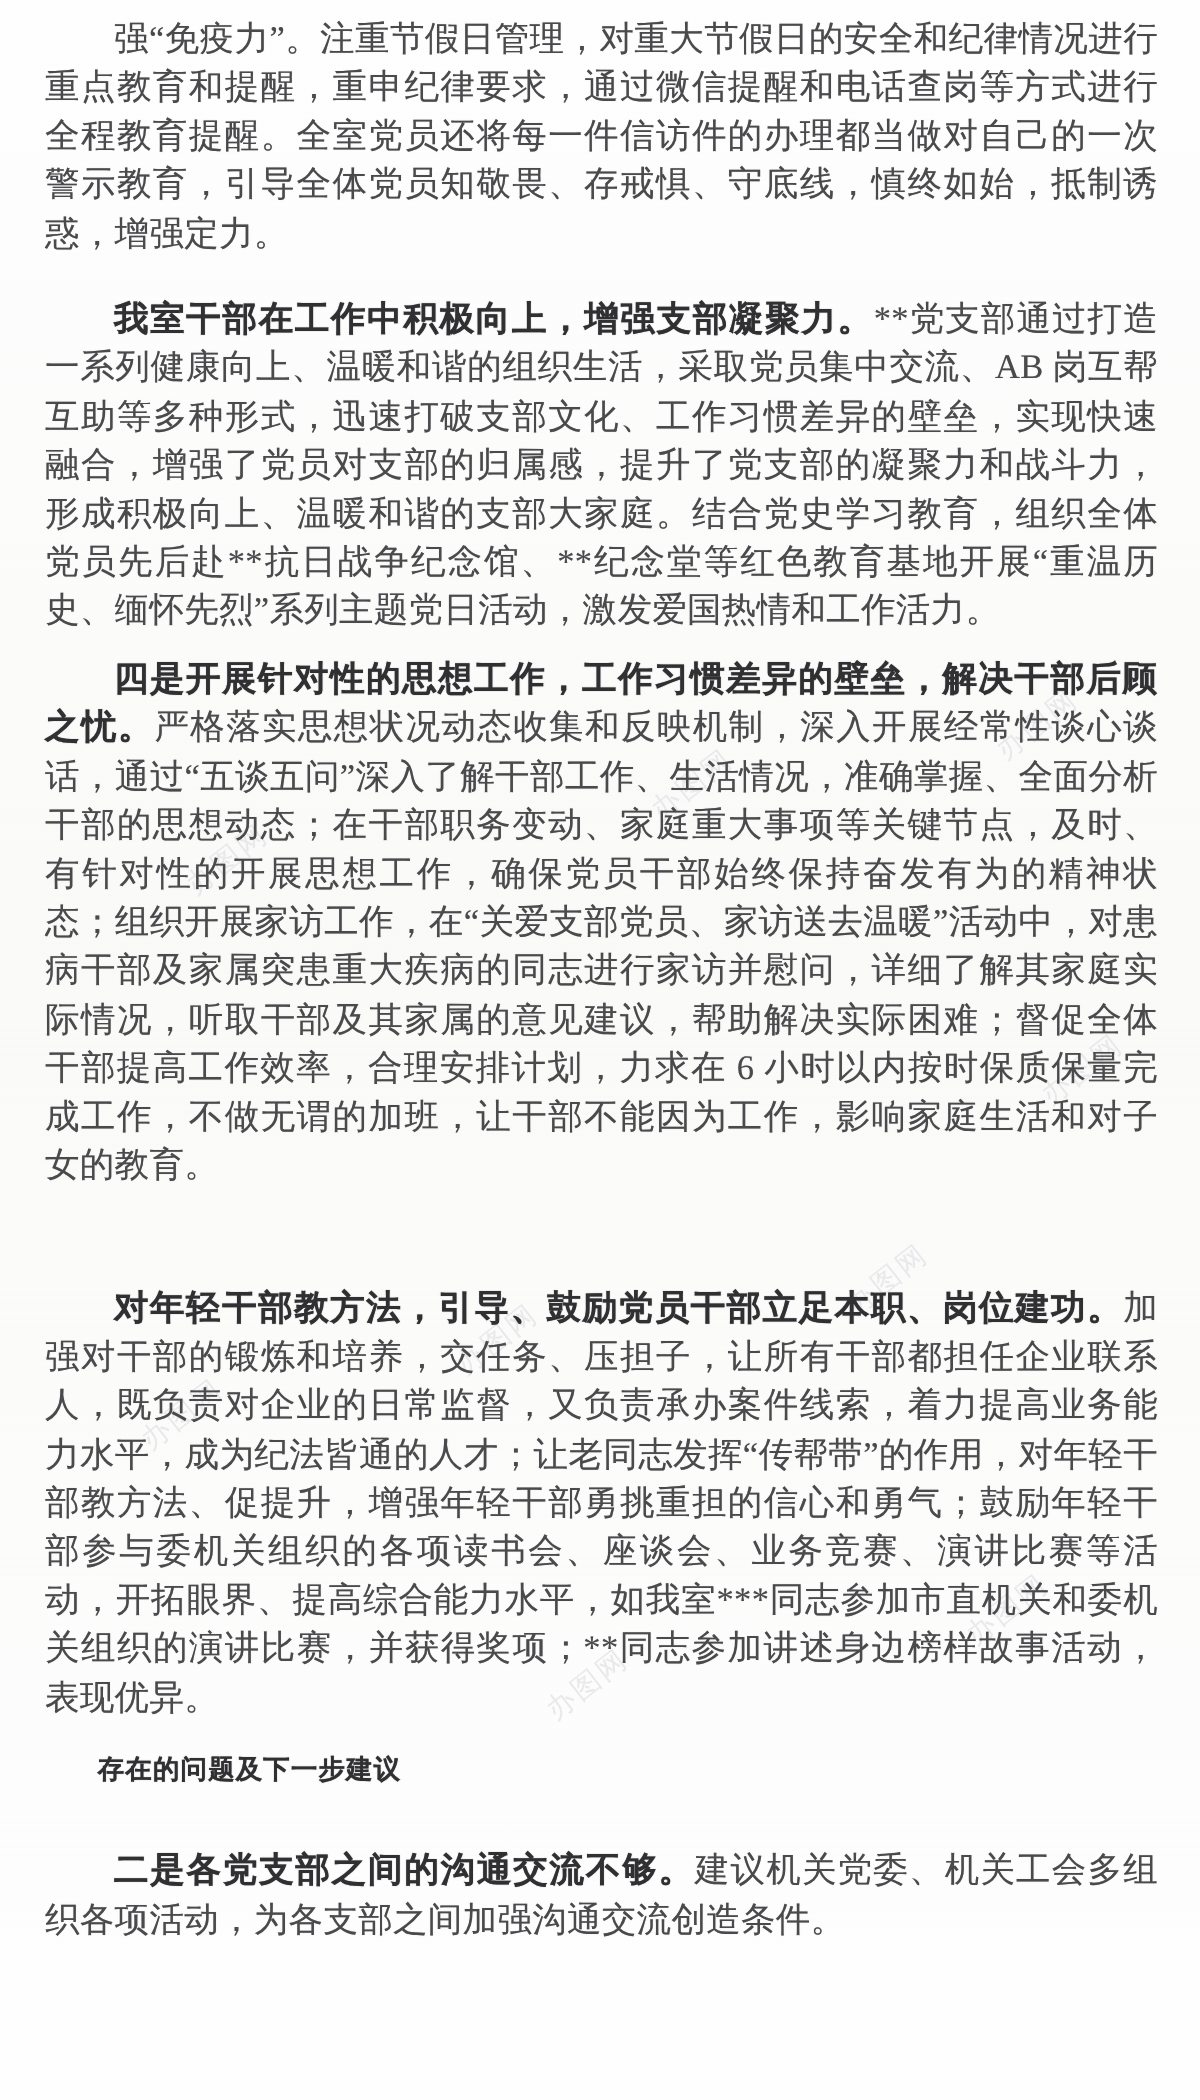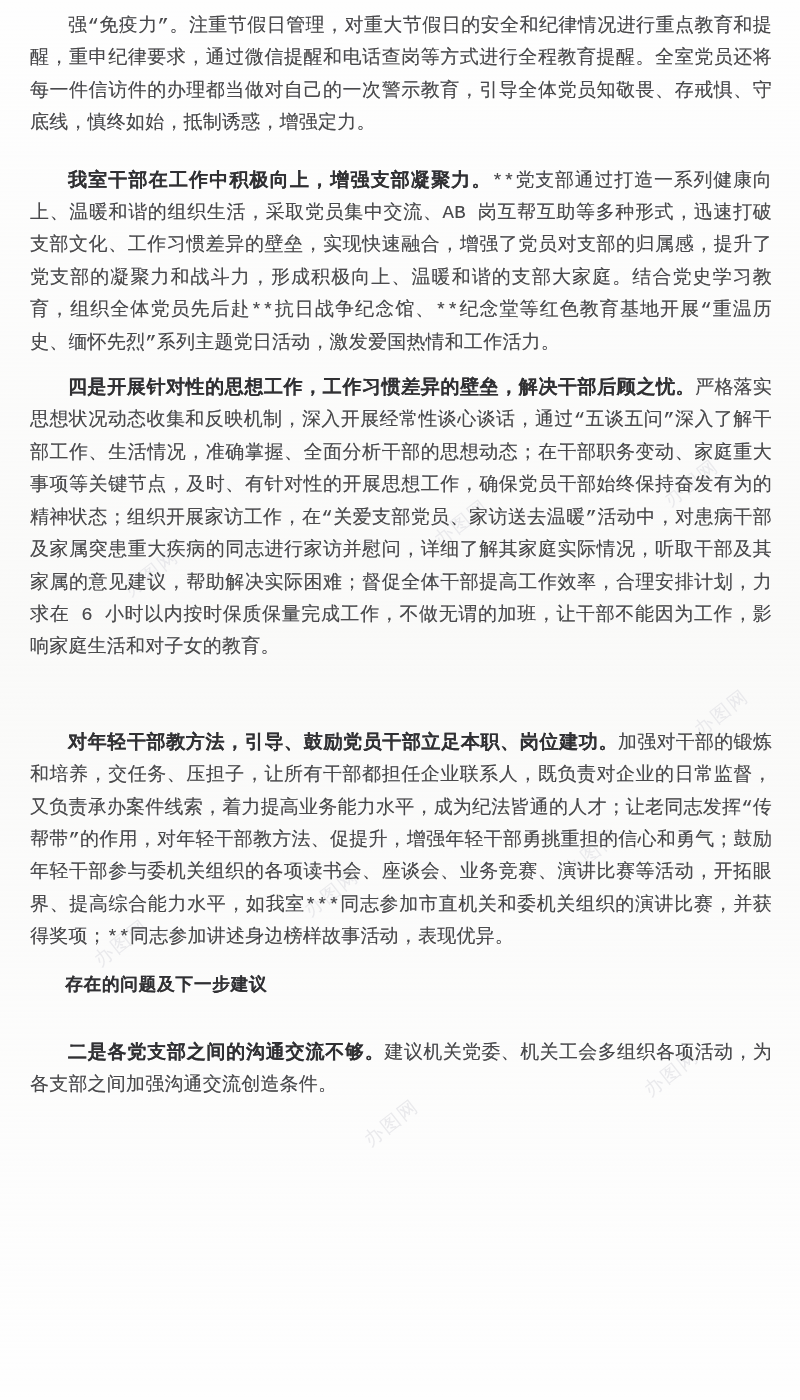--- a/index.html
+++ b/index.html
@@ -51,26 +51,26 @@
   #body-col {
     position: absolute;
     left: 30px;
     top: 0;
     width: 742px;
   }
 
   p.para {
     margin: 0 0 1px 0;
     color: #4a4a4c;
-    font-size: 19px;
+    font-size: 23px;
     line-height: 32.4px;
     text-align: justify;
     text-justify: inter-character;
     text-indent: 2em;
-    font-family: Liberation Mono, monospace;
+    font-family: Liberation Serif, serif;
     letter-spacing: .2px;
     
     text-shadow: 0 0 .45px rgba(90,90,95,.55);
   }
 
   .lead {
     font-weight: 700;
     color: #303033;
     letter-spacing: .6px;
     text-shadow: 0 0 .6px rgba(40,40,45,.7);
@@ -78,21 +78,21 @@
 
   h2.section-heading {
     margin: 0;
     padding: 0;
     text-indent: 2em;
     font-size: 17.6px;
     line-height: 32.4px;
     font-weight: 700;
     color: #303033;
     letter-spacing: .8px;
-    font-family: Liberation Mono, monospace;
+    font-family: Liberation Serif, serif;
     text-shadow: 0 0 .6px rgba(40,40,45,.7);
   }
 
   
   .gap-page-break { height: 62px; }
   .gap-small { height: 12px; }
   .gap-heading-top { height: 14px; }
 
   
   #lead-offset { height: 10px; }

